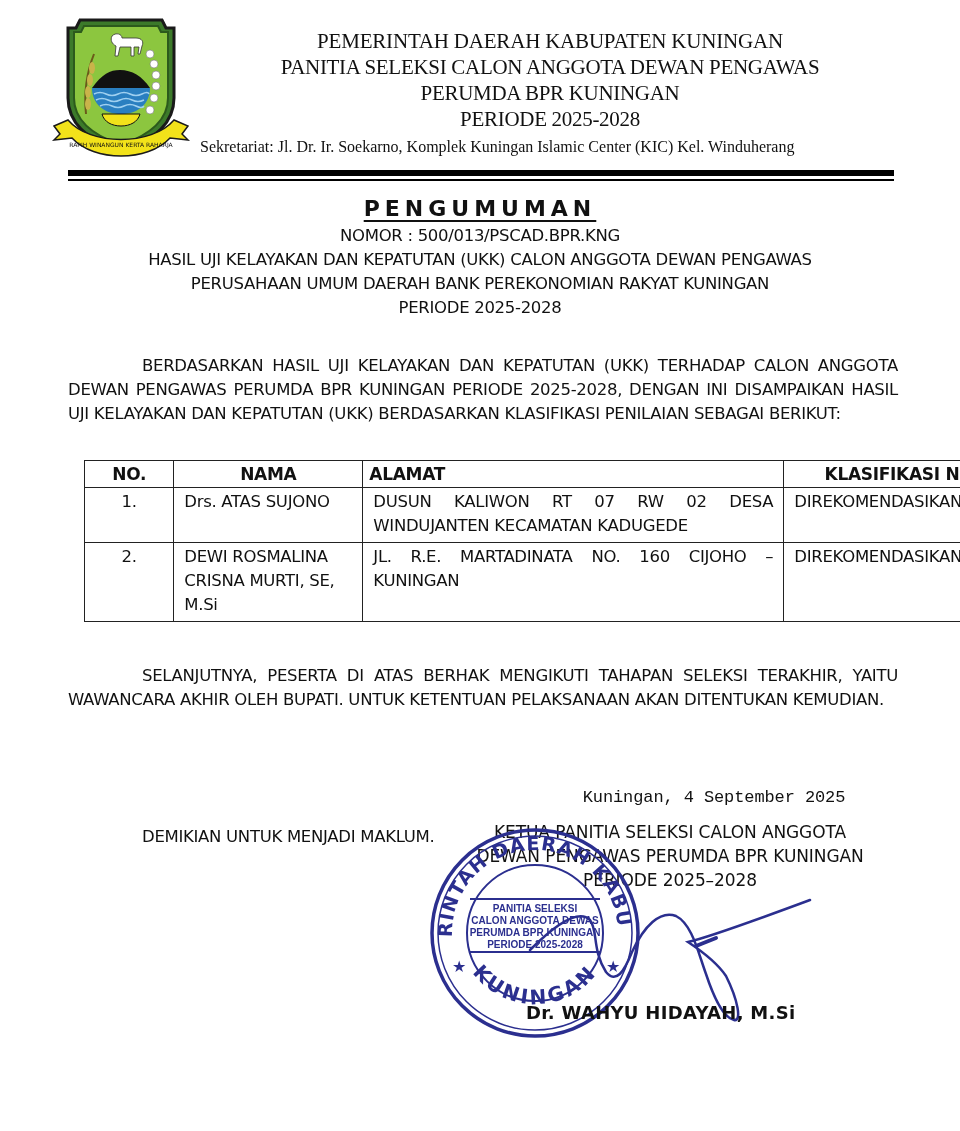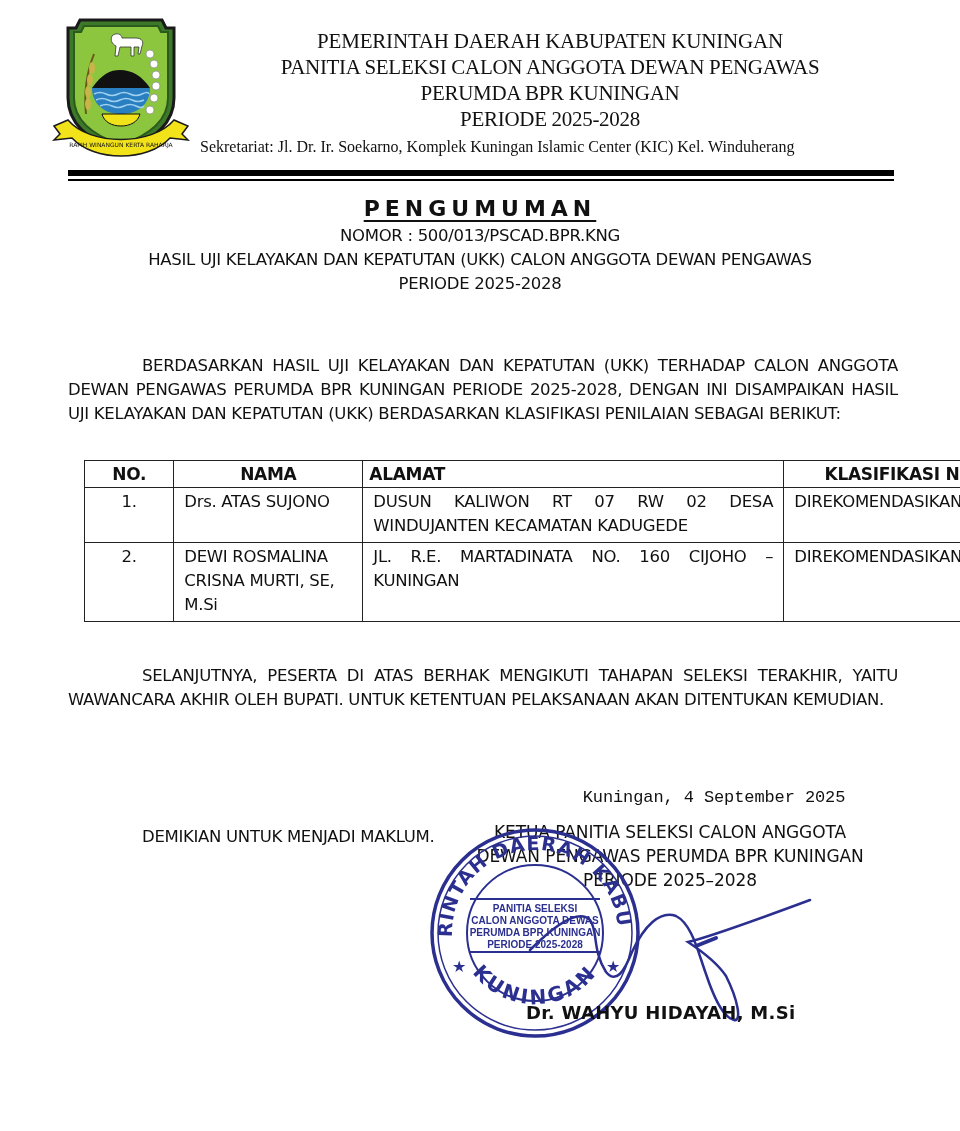--- a/index.html
+++ b/index.html
@@ -91,20 +91,21 @@
   <div class="l2">PERIODE 2025-2028</div>
   <div class="l5">Sekretariat:  Jl. Dr. Ir. Soekarno, Komplek Kuningan Islamic Center (KIC) Kel. Winduherang</div>
 </div>
 <div class="rule-thick"></div>
 <div class="rule-thin"></div>
 
 <div class="title-block sans">
   <div class="title">PENGUMUMAN</div>
   <div class="line">NOMOR : 500/013/PSCAD.BPR.KNG</div>
   <div class="line">HASIL UJI KELAYAKAN DAN KEPATUTAN (UKK) CALON ANGGOTA DEWAN PENGAWAS</div>
+  <div class="line">PERUSAHAAN UMUM DAERAH BANK PEREKONOMIAN RAKYAT KUNINGAN</div>
   <div class="line">PERIODE 2025-2028</div>
 </div>
 
 <div class="para p1 sans"><span class="indent"></span><span>BERDASARKAN HASIL UJI KELAYAKAN DAN KEPATUTAN (UKK) TERHADAP CALON ANGGOTA DEWAN PENGAWAS PERUMDA BPR KUNINGAN PERIODE 2025-2028, DENGAN INI DISAMPAIKAN HASIL UJI KELAYAKAN DAN KEPATUTAN (UKK) BERDASARKAN KLASIFIKASI PENILAIAN SEBAGAI BERIKUT:</span></div>
 
 <table class="results sans">
   <thead>
     <tr>
       <th class="c-no">NO.</th>
       <th class="c-nama">NAMA</th>

